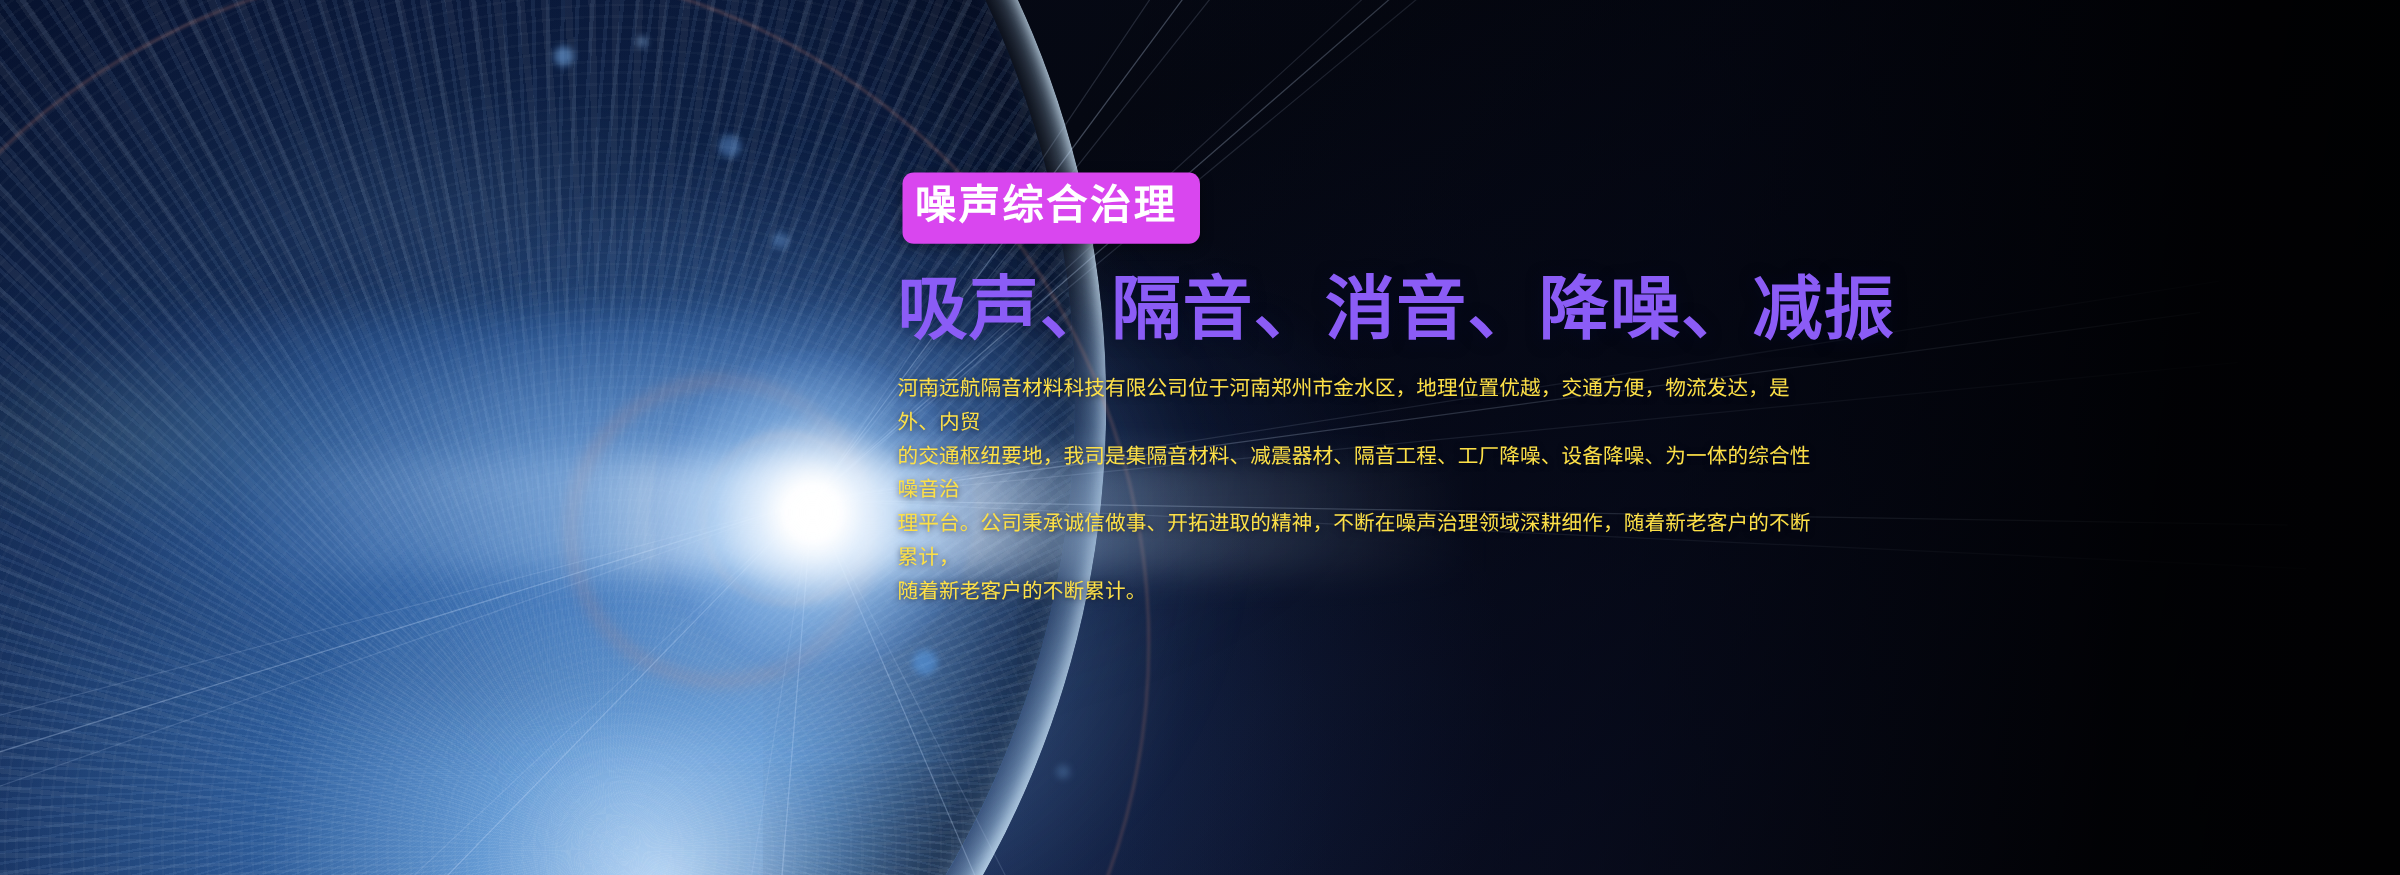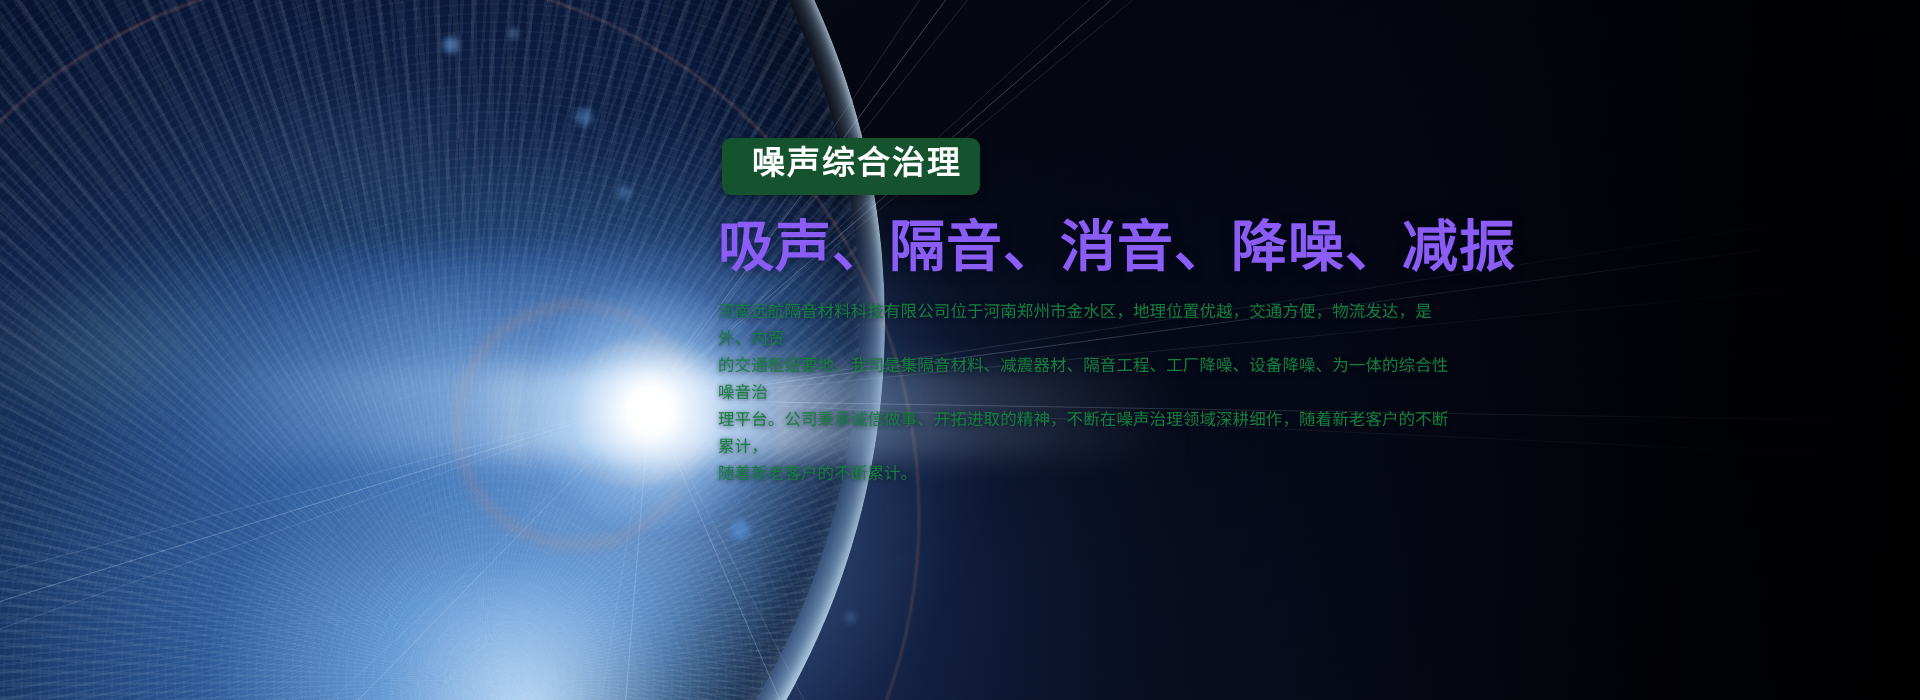--- a/index.html
+++ b/index.html
@@ -235,28 +235,28 @@
   
   .content {
     position: absolute;
     left: 718px;
     top: 138px;
     width: 780px;
   }
 
   .badge {
     display: inline-block;
-    background: #14532d;
+    background: #d946ef;
     color: #ffffff;
-    font-family: Liberation Mono, monospace;
+    font-family: Liberation Serif, serif;
     font-weight: bold;
     font-size: 33px;
     line-height: 1;
     letter-spacing: 2px;
-    padding: 11px 18px 13px 30px;
+    padding: 11px 18px 13px 10px;
     border-radius: 9px;
     margin-left: 4px;
     box-shadow: 0 2px 10px rgba(0,0,0,0.35);
   }
 
   .headline {
     margin-top: 22px;
     color: #8b5cf6;
     font-family: "Liberation Sans", "DejaVu Sans", sans-serif;
     font-weight: bold;
@@ -273,21 +273,21 @@
     font-size: 18.5px;
     font-weight: 500;
     letter-spacing: 0.2px;
     white-space: nowrap;
     text-shadow: 0 1px 6px rgba(0,10,40,0.6);
   }
 
   .desc {
     margin-top: 22px;
     width: 742px;
-    color: #15803d;
+    color: #fde047;
     font-size: 16.5px;
     line-height: 27px;
     letter-spacing: 0.1px;
     text-shadow: 0 1px 5px rgba(0,8,30,0.65);
   }
   .desc p { margin: 0; }
 </style>
 </head>
 <body>
 

